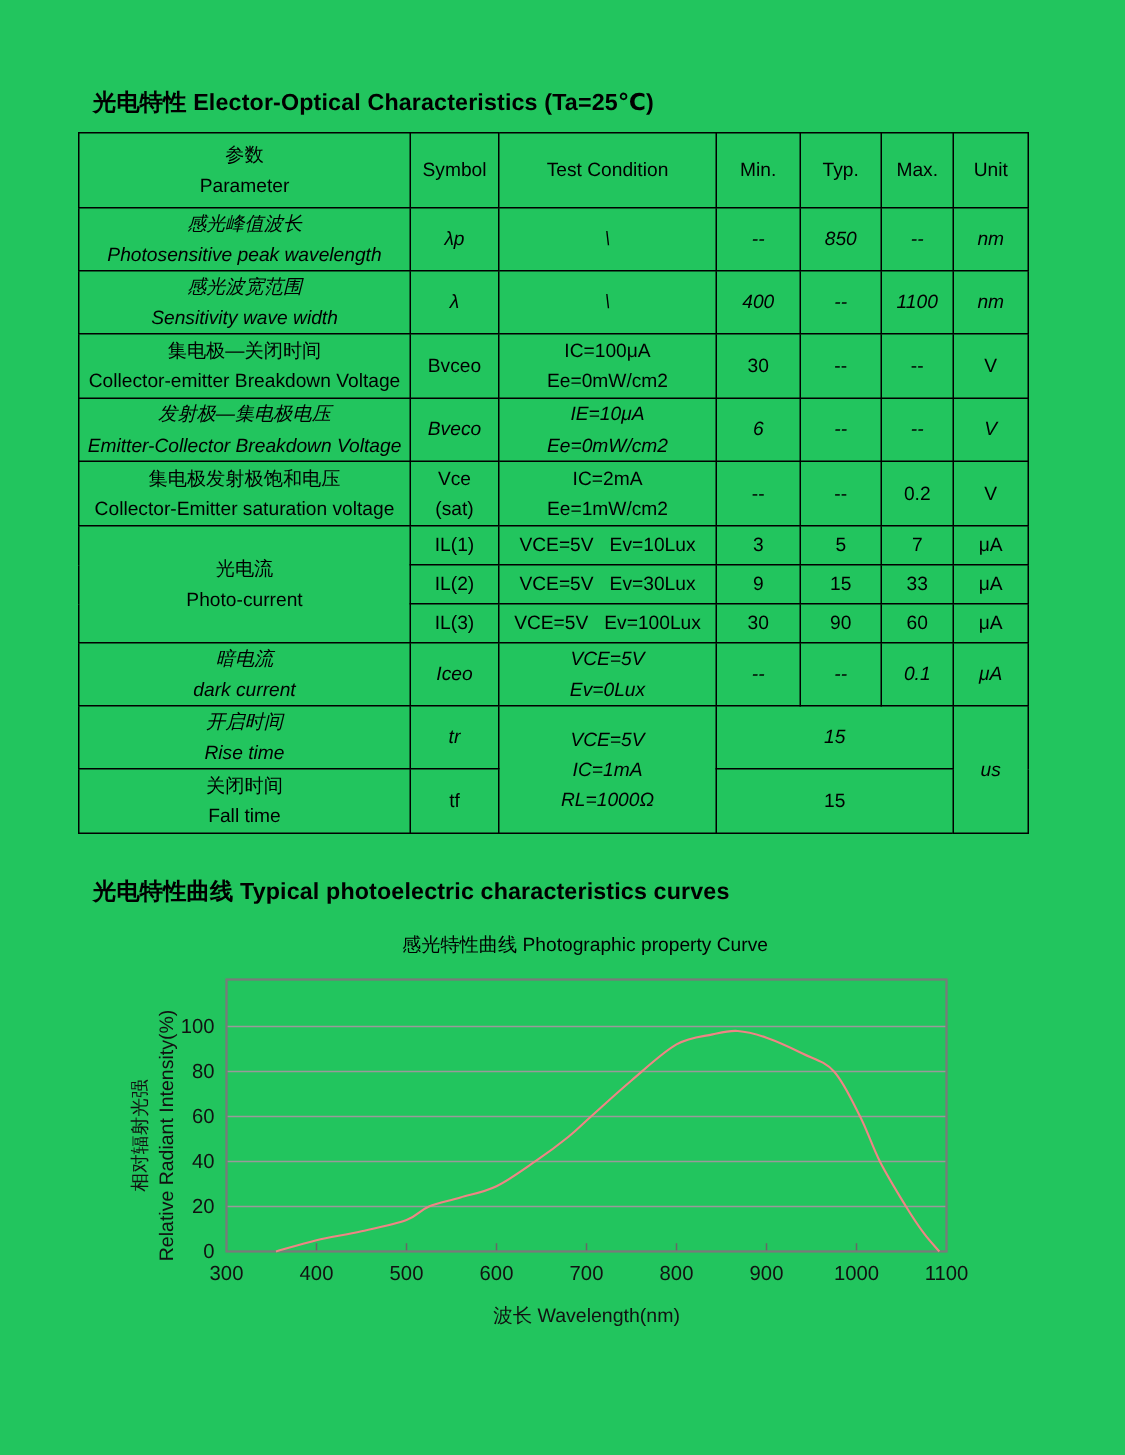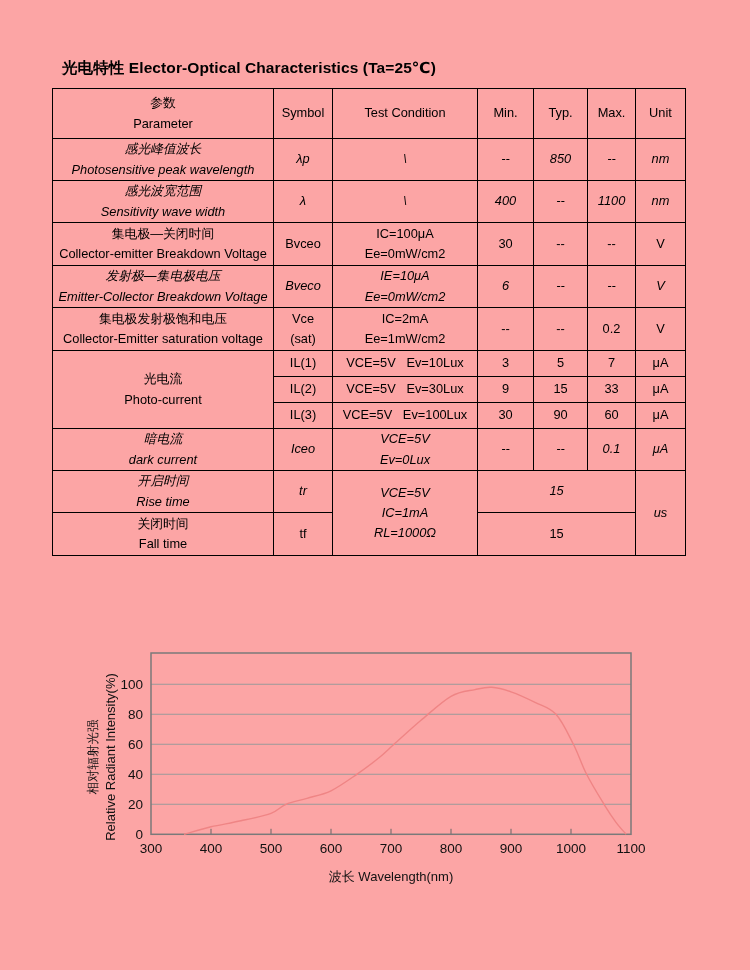--- a/index.html
+++ b/index.html
@@ -1,16 +1,16 @@
 <!DOCTYPE html>
 <html><head>
 <meta charset="utf-8">
 <style>
   html,body{margin:0;padding:0;background:#e8e8e8;}
-  .page{position:relative;width:750px;height:970px;background:#fca5a5;margin:0 auto;
+  .page{position:relative;width:750px;height:970px;background:#22c55e;margin:0 auto;
         font-family:"Liberation Sans","DejaVu Sans",sans-serif;color:#000;overflow:hidden;}
   .sec-title{position:absolute;left:62px;font-size:15.5px;font-weight:bold;white-space:pre;letter-spacing:0.1px;}
   .sec-title.t1{top:58px;}
   .sec-title.t2{top:584px;}
   table.eo{position:absolute;left:52px;top:88px;border-collapse:collapse;table-layout:fixed;width:633px;}
   table.eo td,table.eo th{border:1px solid #000;text-align:center;vertical-align:middle;
         font-weight:normal;font-size:12.8px;line-height:1.58;padding:0 2px;white-space:pre-wrap;}
   tr.h50{height:50px;} tr.h42{height:42px;font-style:italic;} tr.h43{height:43px;} tr.h26{height:26px;}
   .chart-title{position:absolute;left:80px;top:622px;width:620px;text-align:center;font-size:12.8px;}
   .chart-wrap{position:absolute;left:80px;top:645px;width:620px;height:250px;}
@@ -148,21 +148,23 @@
       </tr>
       <tr class="h43">
         <td>关闭时间
 Fall time</td>
         <td>tf</td>
         <td colspan="3">15</td>
       </tr>
     </tbody>
   </table>
 
-
+  <div class="sec-title t2">光电特性曲线 Typical photoelectric characteristics curves</div>
+
+  <div class="chart-title">感光特性曲线  Photographic property Curve</div>
 
   <div class="chart-wrap">
     <svg width="620" height="250" viewBox="0 0 620 250" xmlns="http://www.w3.org/2000/svg">
         <line x1="71" y1="159.3" x2="551" y2="159.3" stroke="#9a9a9a" stroke-width="1.1"></line>
         <line x1="71" y1="129.3" x2="551" y2="129.3" stroke="#9a9a9a" stroke-width="1.1"></line>
         <line x1="71" y1="99.30000000000001" x2="551" y2="99.30000000000001" stroke="#9a9a9a" stroke-width="1.1"></line>
         <line x1="71" y1="69.30000000000001" x2="551" y2="69.30000000000001" stroke="#9a9a9a" stroke-width="1.1"></line>
         <line x1="71" y1="39.30000000000001" x2="551" y2="39.30000000000001" stroke="#9a9a9a" stroke-width="1.1"></line>
         <line x1="131" y1="189.3" x2="131" y2="183.8" stroke="#666" stroke-width="1"></line>
         <line x1="191" y1="189.3" x2="191" y2="183.8" stroke="#666" stroke-width="1"></line>

